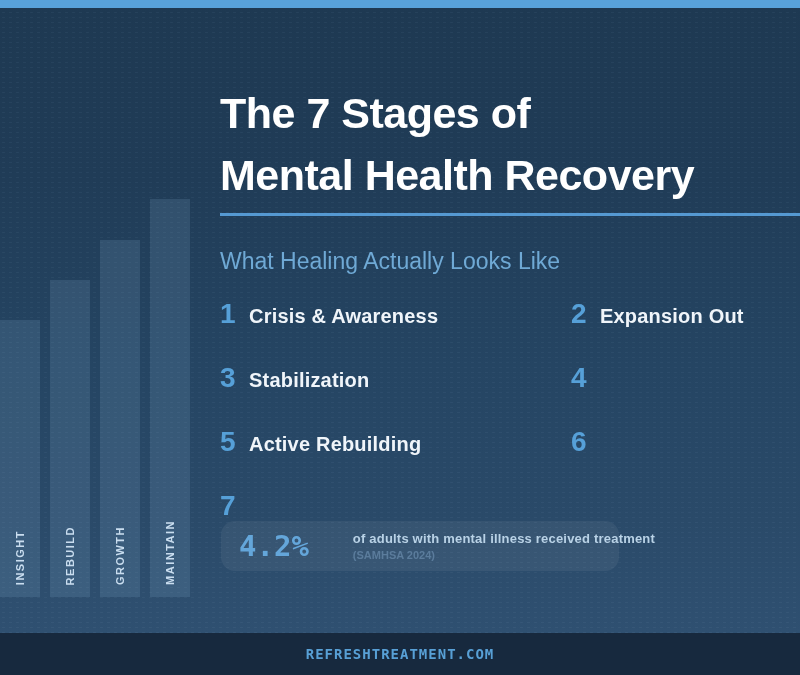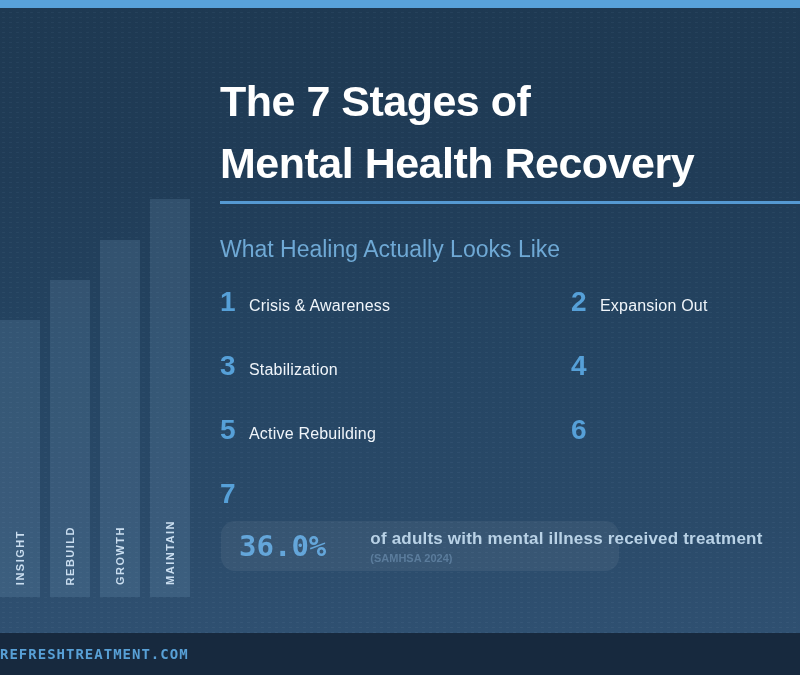--- a/index.html
+++ b/index.html
@@ -36,56 +36,56 @@
     width: 40px; background: rgba(157, 198, 235, 0.14);
     display: flex; flex-direction: column; justify-content: flex-end; align-items: center;
     padding-bottom: 12px;
   }
   .decor-bar .bar-label {
     writing-mode: vertical-rl; transform: rotate(180deg);
     font-size: 11px; font-weight: bold; letter-spacing: 1.5px;
     color: #c9ddef;
   }
 
-  .content { position: absolute; left: 220px; top: 0; width: 580px; z-index: 3; }
+  .content { position: absolute; left: 220px; top: 12px; width: 580px; z-index: 3; }
 
   .page-title {
     margin-top: 70px; font-size: 43px; line-height: 62px; font-weight: bold;
     color: #ffffff; letter-spacing: -0.5px;
   }
   .title-underline { margin-top: 7px; width: 580px; height: 3px; background: #5599d2; }
   .subtitle { margin-top: 32px; font-size: 23px; color: #6fa9d5; }
 
   .stages-grid {
     margin-top: 23px; display: grid; grid-template-columns: 351px 1fr;
     grid-auto-rows: 64px; align-items: start;
   }
   .stage-item { display: flex; align-items: baseline; }
   .stage-num {
     width: 29px; font-size: 28px; font-weight: bold; color: #56a0d8; flex: none;
   }
-  .stage-label { font-size: 16px; font-weight: 400; color: #f0f5fa; letter-spacing: 0.2px; }
+  .stage-label { font-size: 20px; font-weight: 700; color: #f0f5fa; letter-spacing: 0.2px; }
 
   .stat-box {
     position: absolute; left: 221px; top: 521px; width: 398px; height: 50px;
     background: rgba(255, 255, 255, 0.06); border-radius: 14px;
     display: flex; align-items: center; padding-left: 18px; z-index: 3;
   }
   .stat-value {
     font-family: "DejaVu Sans Mono", monospace; font-weight: bold;
     font-size: 29px; color: #64a6da; flex: none;
   }
   .stat-text { margin-left: 44px; white-space: nowrap; }
-  .stat-desc { font-size: 17px; font-weight: bold; color: #b9d2e6; letter-spacing: 0.2px; }
+  .stat-desc { font-size: 13px; font-weight: bold; color: #b9d2e6; letter-spacing: 0.2px; }
   .stat-source { margin-top: 3px; font-size: 11px; font-weight: bold; color: #5b7c9c; }
 
   .footer-band {
     position: absolute; left: 0; top: 633px; width: 800px; height: 42px;
     background: #17293e; z-index: 4;
-    display: flex; align-items: center; justify-content: flex-start;
+    display: flex; align-items: center; justify-content: center;
   }
   .footer-site {
     font-family: "DejaVu Sans Mono", monospace; font-weight: bold;
     font-size: 14px; letter-spacing: 1px; color: #58a0d6;
   }
 </style>
 </head>
 <body>
 
 <div class="canvas">
@@ -144,21 +144,21 @@
         <span class="stage-num">6</span>
       </div>
       <div class="stage-item">
         <span class="stage-num">7</span>
       </div>
     </div>
 
   </div>
 
   <div class="stat-box">
-    <span class="stat-value">36.0%</span>
+    <span class="stat-value">4.2%</span>
     <div class="stat-text">
       <div class="stat-desc">of adults with mental illness received treatment</div>
       <div class="stat-source">(SAMHSA 2024)</div>
     </div>
   </div>
 
   <div class="footer-band">
     <span class="footer-site">REFRESHTREATMENT.COM</span>
   </div>
 

